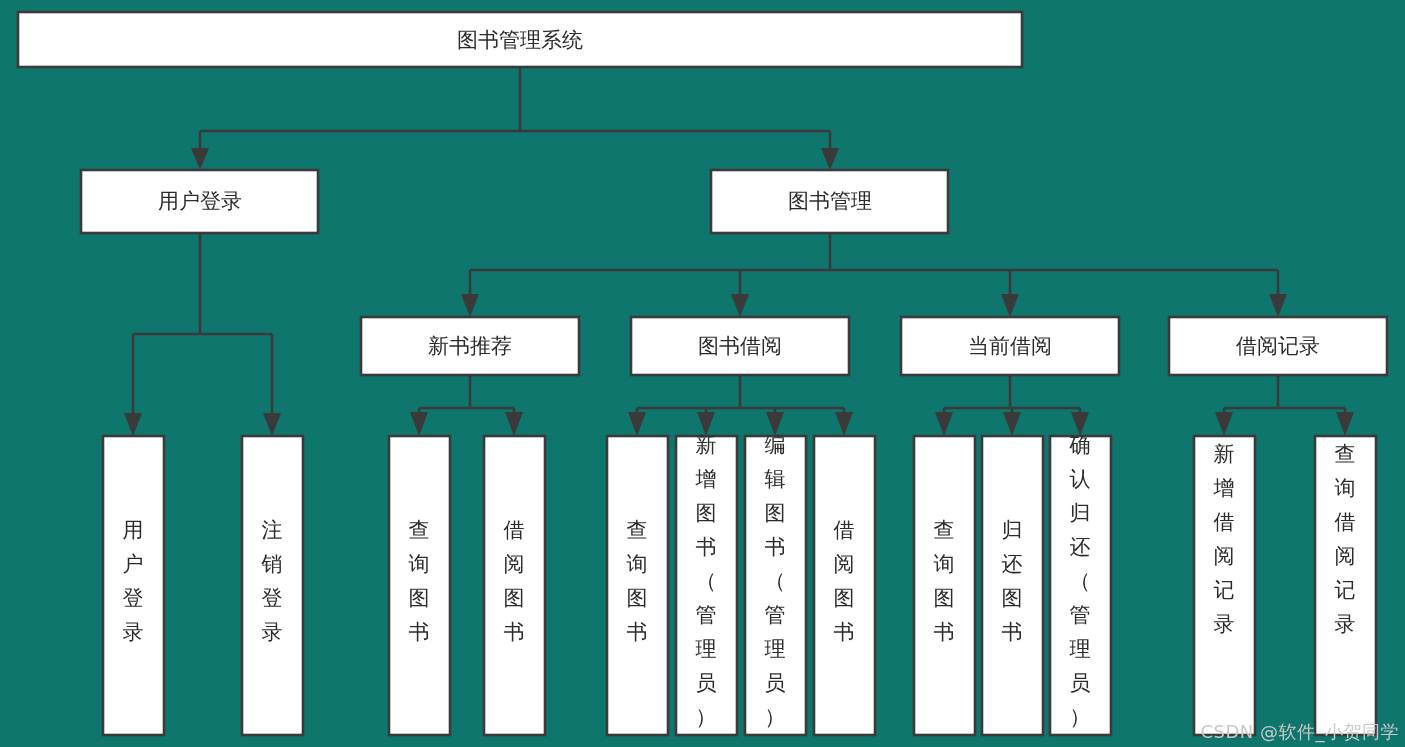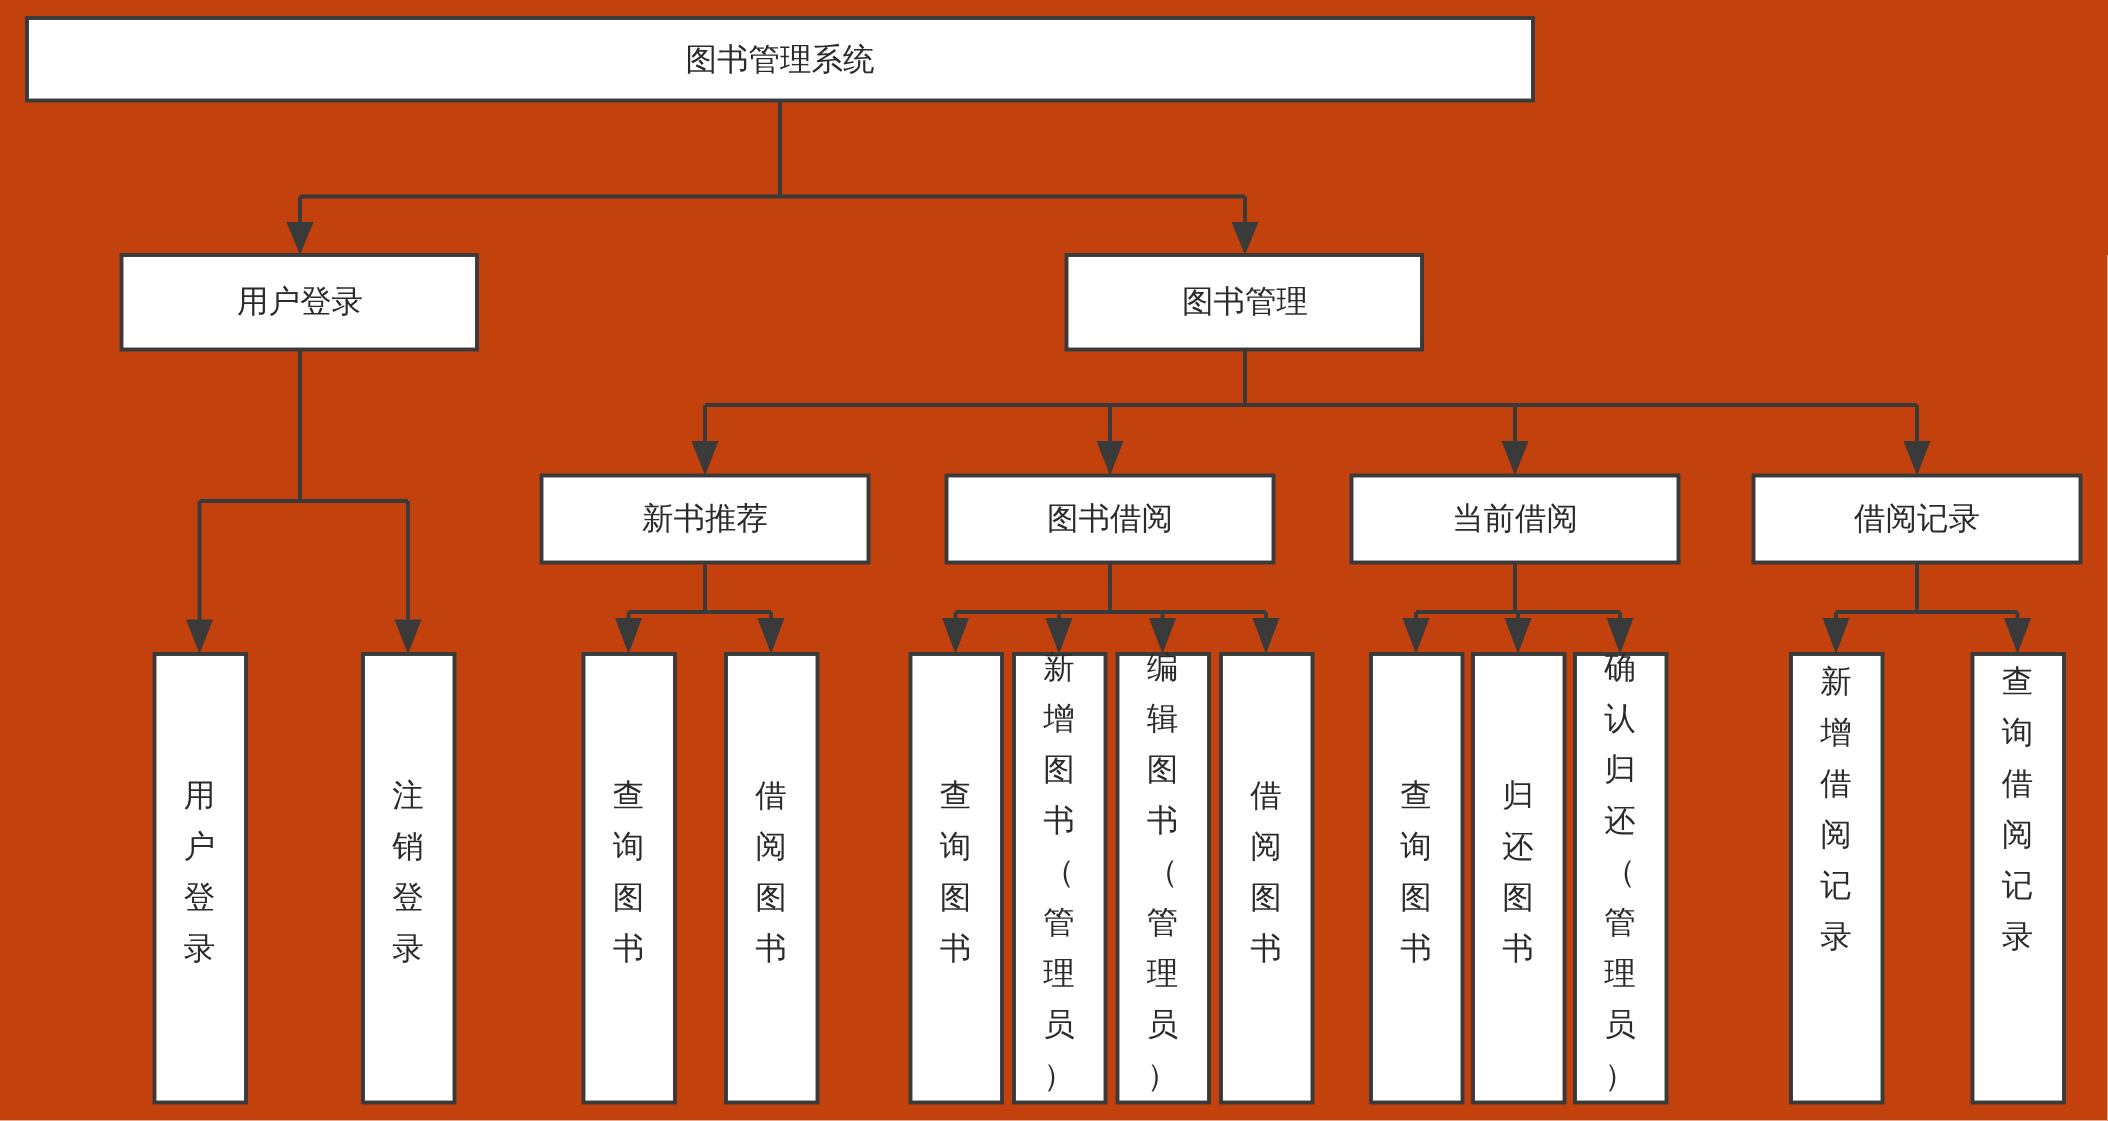--- a/index.html
+++ b/index.html
@@ -10,21 +10,21 @@
   body {
     width: 1405px;
     height: 747px;
     overflow: hidden;
     font-family: "DejaVu Sans", "Liberation Sans", sans-serif;
   }
   #diagram-root {
     position: relative;
     width: 1405px;
     height: 747px;
-    background: #c2410c;
+    background: #0f766e;
   }
   svg.flow {
     position: absolute;
     left: 0;
     top: 0;
     width: 1405px;
     height: 747px;
   }
   .node-box {
     fill: #ffffff;
@@ -216,14 +216,15 @@
       <rect class="node-box" x="1194" y="436" width="61" height="299"></rect>
       <text class="node-label-v" x="1224" y="486"><tspan x="1224" y="461">新</tspan><tspan x="1224" y="495">增</tspan><tspan x="1224" y="529">借</tspan><tspan x="1224" y="563">阅</tspan><tspan x="1224" y="597">记</tspan><tspan x="1224" y="631">录</tspan></text>
     </g>
     <g>
       <rect class="node-box" x="1315" y="436" width="61" height="299"></rect>
       <text class="node-label-v" x="1345" y="486"><tspan x="1345" y="461">查</tspan><tspan x="1345" y="495">询</tspan><tspan x="1345" y="529">借</tspan><tspan x="1345" y="563">阅</tspan><tspan x="1345" y="597">记</tspan><tspan x="1345" y="631">录</tspan></text>
     </g>
 
   </svg>
 
+  <div class="watermark">CSDN @软件_小贺同学</div>
 
 </div>
 
 </body></html>

